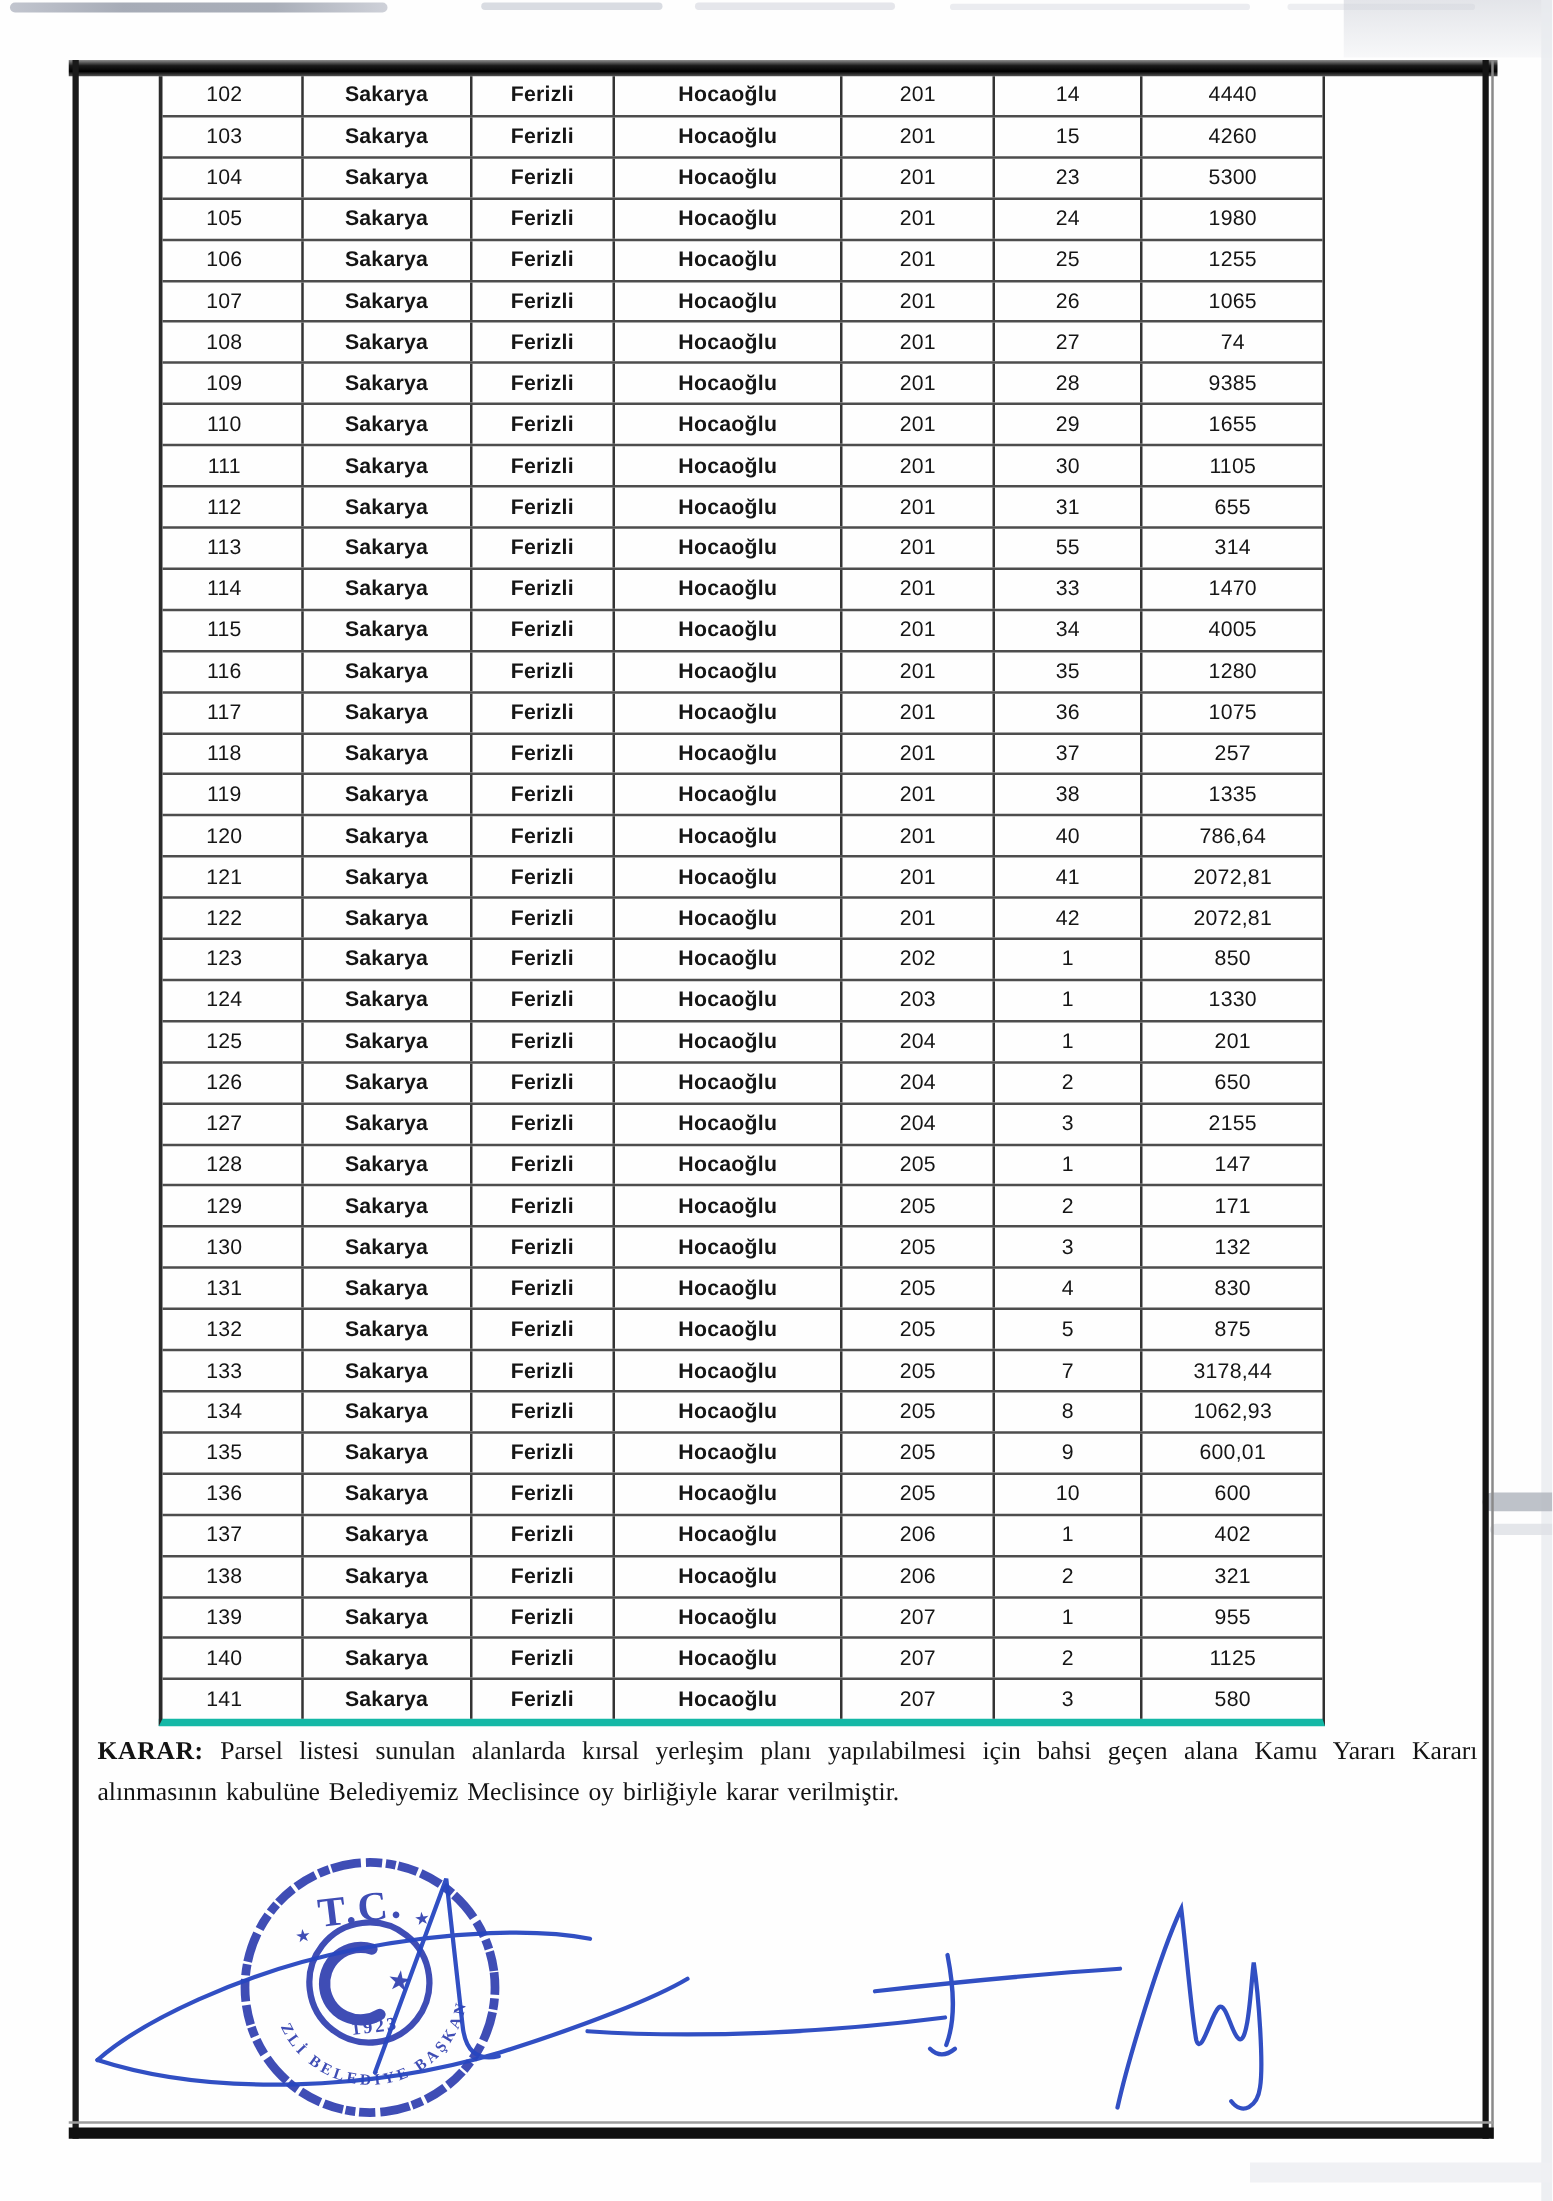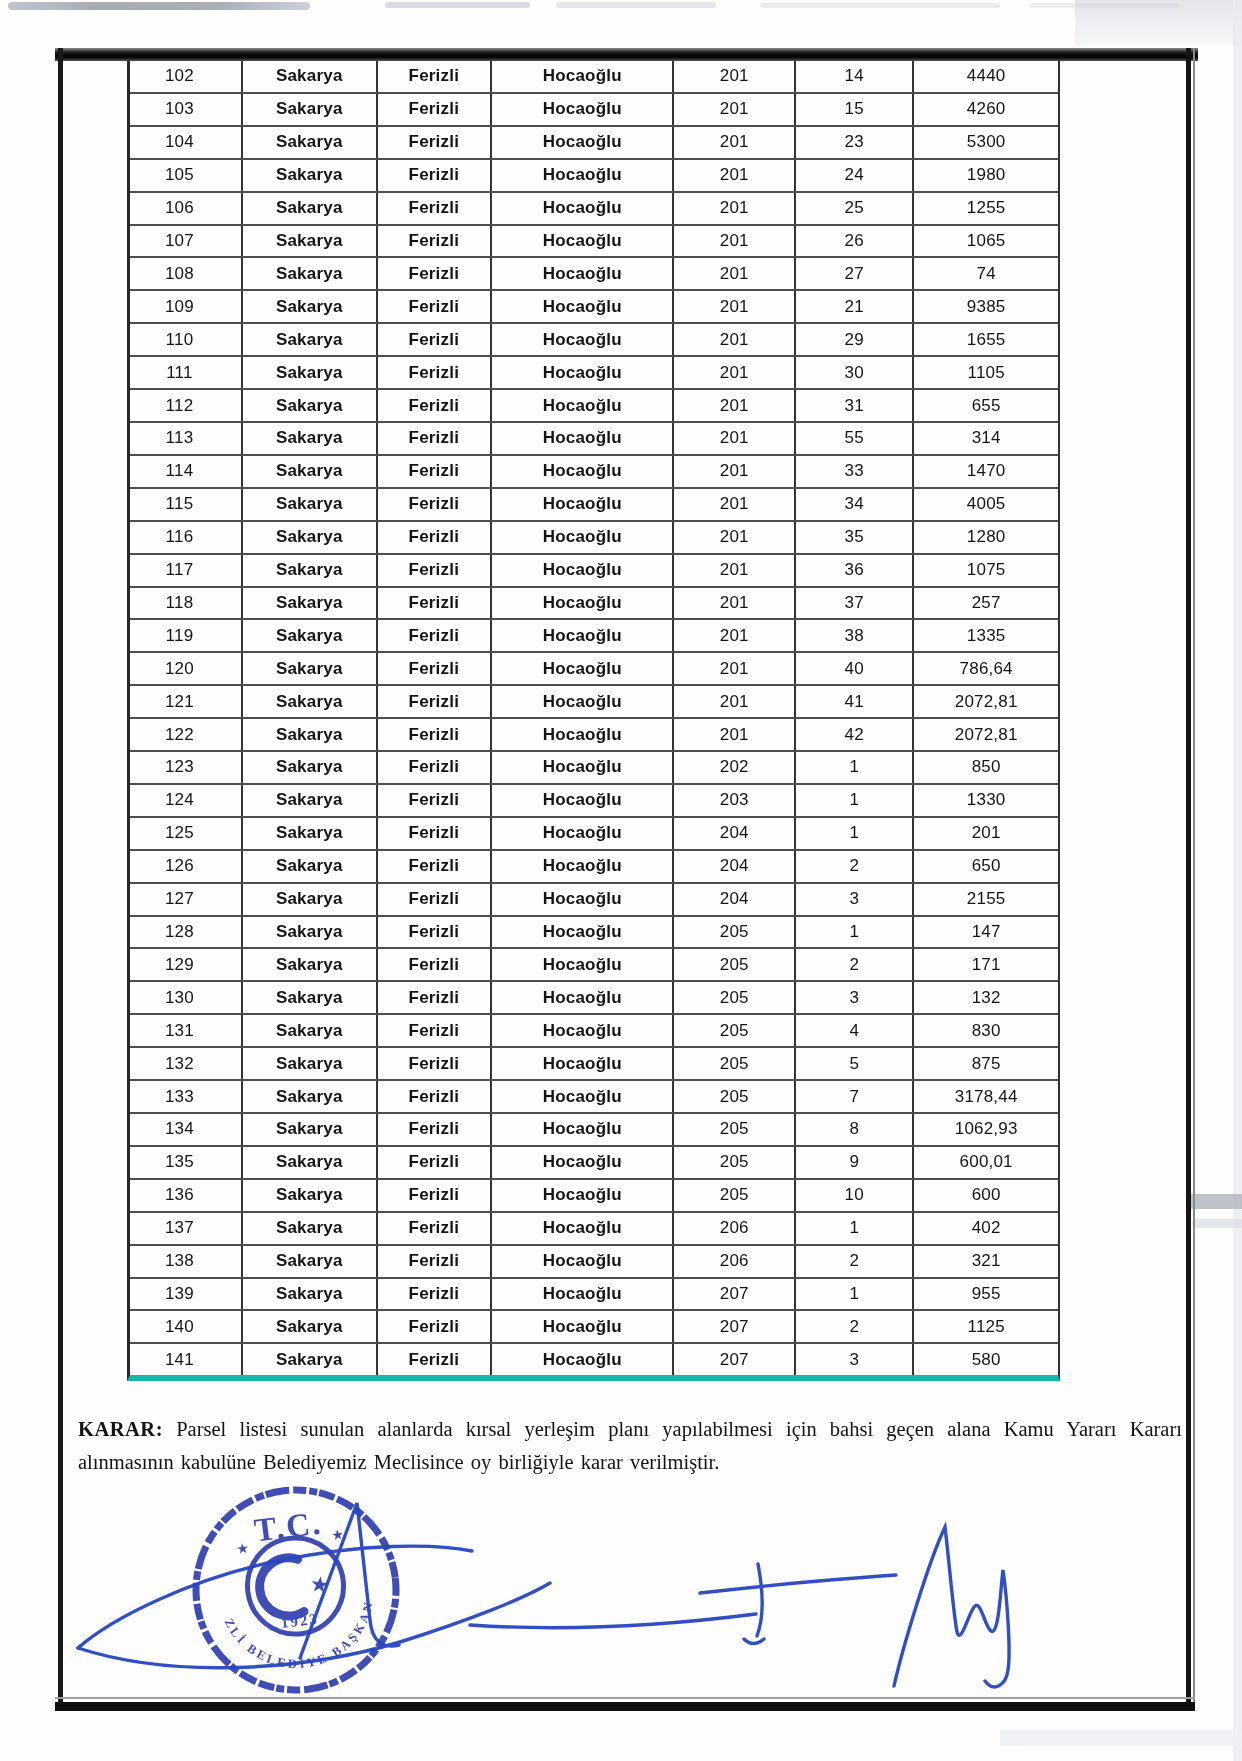--- a/index.html
+++ b/index.html
@@ -41,21 +41,21 @@
   .t-row{flex:1;display:flex;}
   .t-row + .t-row{border-top:2px solid #4d4d4d;}
   .t-cell{display:flex;align-items:center;justify-content:center;
     font-size:17px;letter-spacing:.2px;box-sizing:border-box;overflow:hidden;}
   .t-cell + .t-cell{border-left:2px solid #343434;}
   .t-cell.bold{font-weight:700;}
   .c0{width:10.8%;} .c1{width:14.7%;margin-left:12px;} .c2{width:12.5%;} .c3{width:19.9%;}
   .c4{width:13.3%;} .c5{width:12.9%;} .c6{width:15.9%;}
 
   
-  #decision{position:absolute;left:78px;top:1392px;width:1104px;
+  #decision{position:absolute;left:78px;top:1364px;width:1104px;
     font-family:"Liberation Serif",serif;font-size:20.5px;line-height:33px;
     text-align:justify;color:#131313;word-spacing:2px;}
   #decision b{font-weight:700;letter-spacing:.5px;}
 
   
   #stamp-svg{position:absolute;left:185px;top:1479px;width:222px;height:222px;color:#2b3aad;}
   #stamp-svg text{font-family:"Liberation Serif",serif;fill:currentColor;}
   #signature-svg{position:absolute;left:0;top:0;width:1242px;height:1761px;color:#2746c0;
     pointer-events:none;}
 </style>
@@ -145,21 +145,21 @@
         <div class="t-cell c4">201</div>
         <div class="t-cell c5">27</div>
         <div class="t-cell c6">74</div>
       </div>
       <div class="t-row">
         <div class="t-cell c0">109</div>
         <div class="t-cell c1 bold">Sakarya</div>
         <div class="t-cell c2 bold">Ferizli</div>
         <div class="t-cell c3 bold">Hocaoğlu</div>
         <div class="t-cell c4">201</div>
-        <div class="t-cell c5">21</div>
+        <div class="t-cell c5">28</div>
         <div class="t-cell c6">9385</div>
       </div>
       <div class="t-row">
         <div class="t-cell c0">110</div>
         <div class="t-cell c1 bold">Sakarya</div>
         <div class="t-cell c2 bold">Ferizli</div>
         <div class="t-cell c3 bold">Hocaoğlu</div>
         <div class="t-cell c4">201</div>
         <div class="t-cell c5">29</div>
         <div class="t-cell c6">1655</div>

